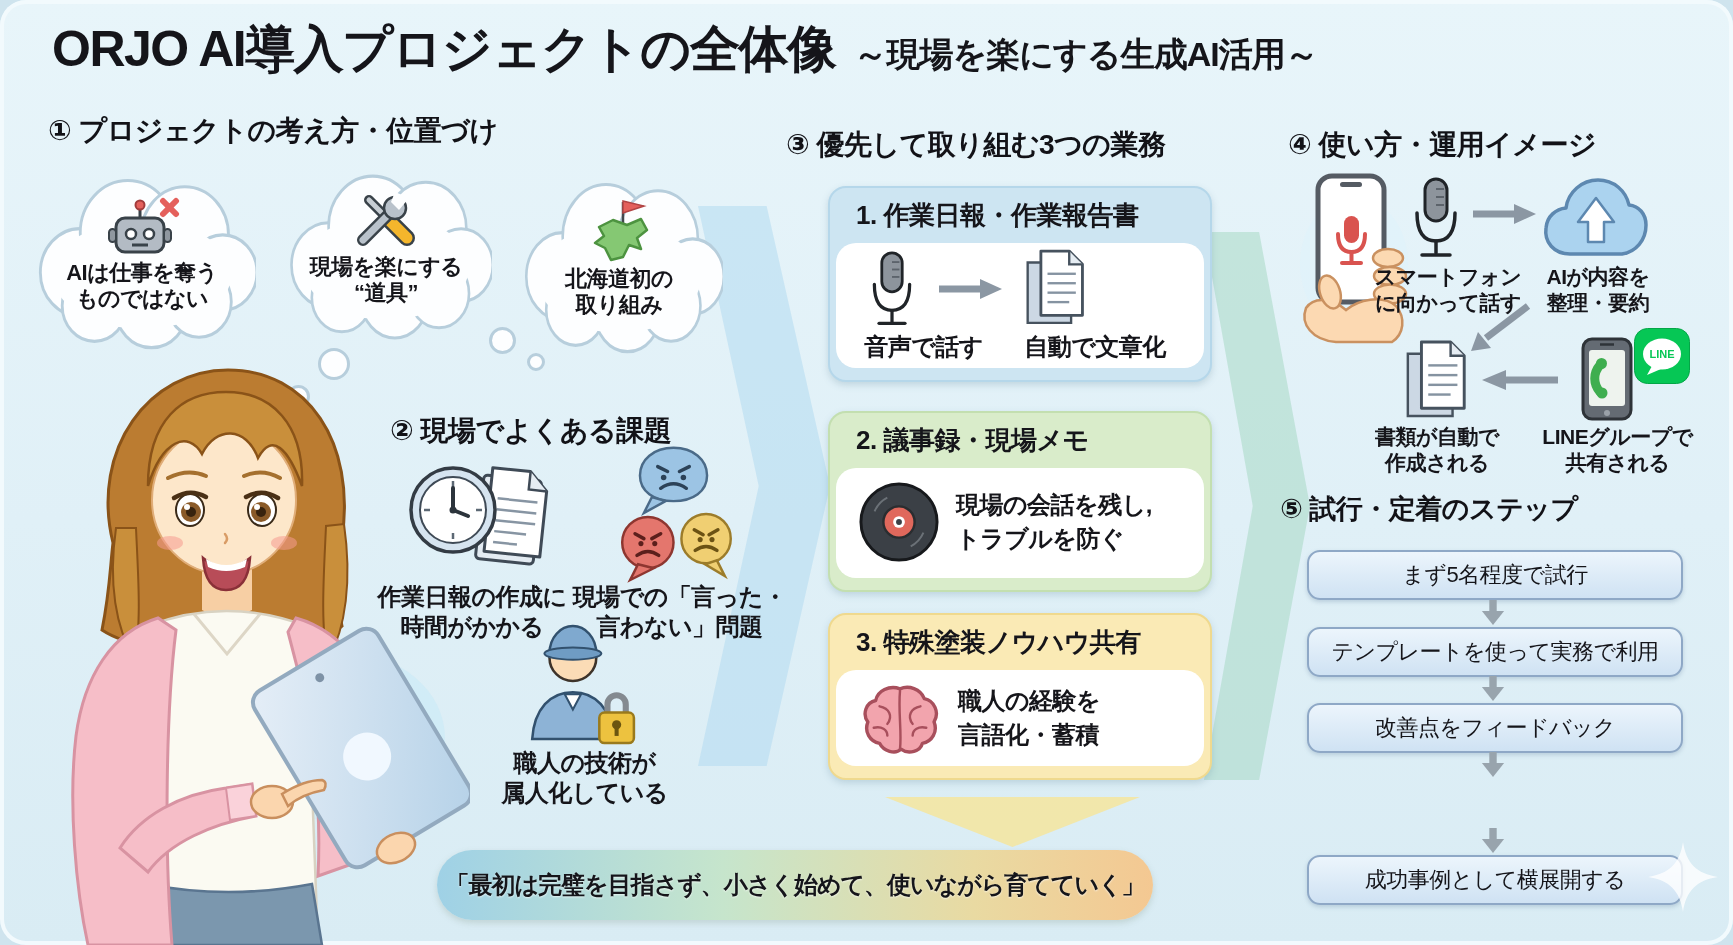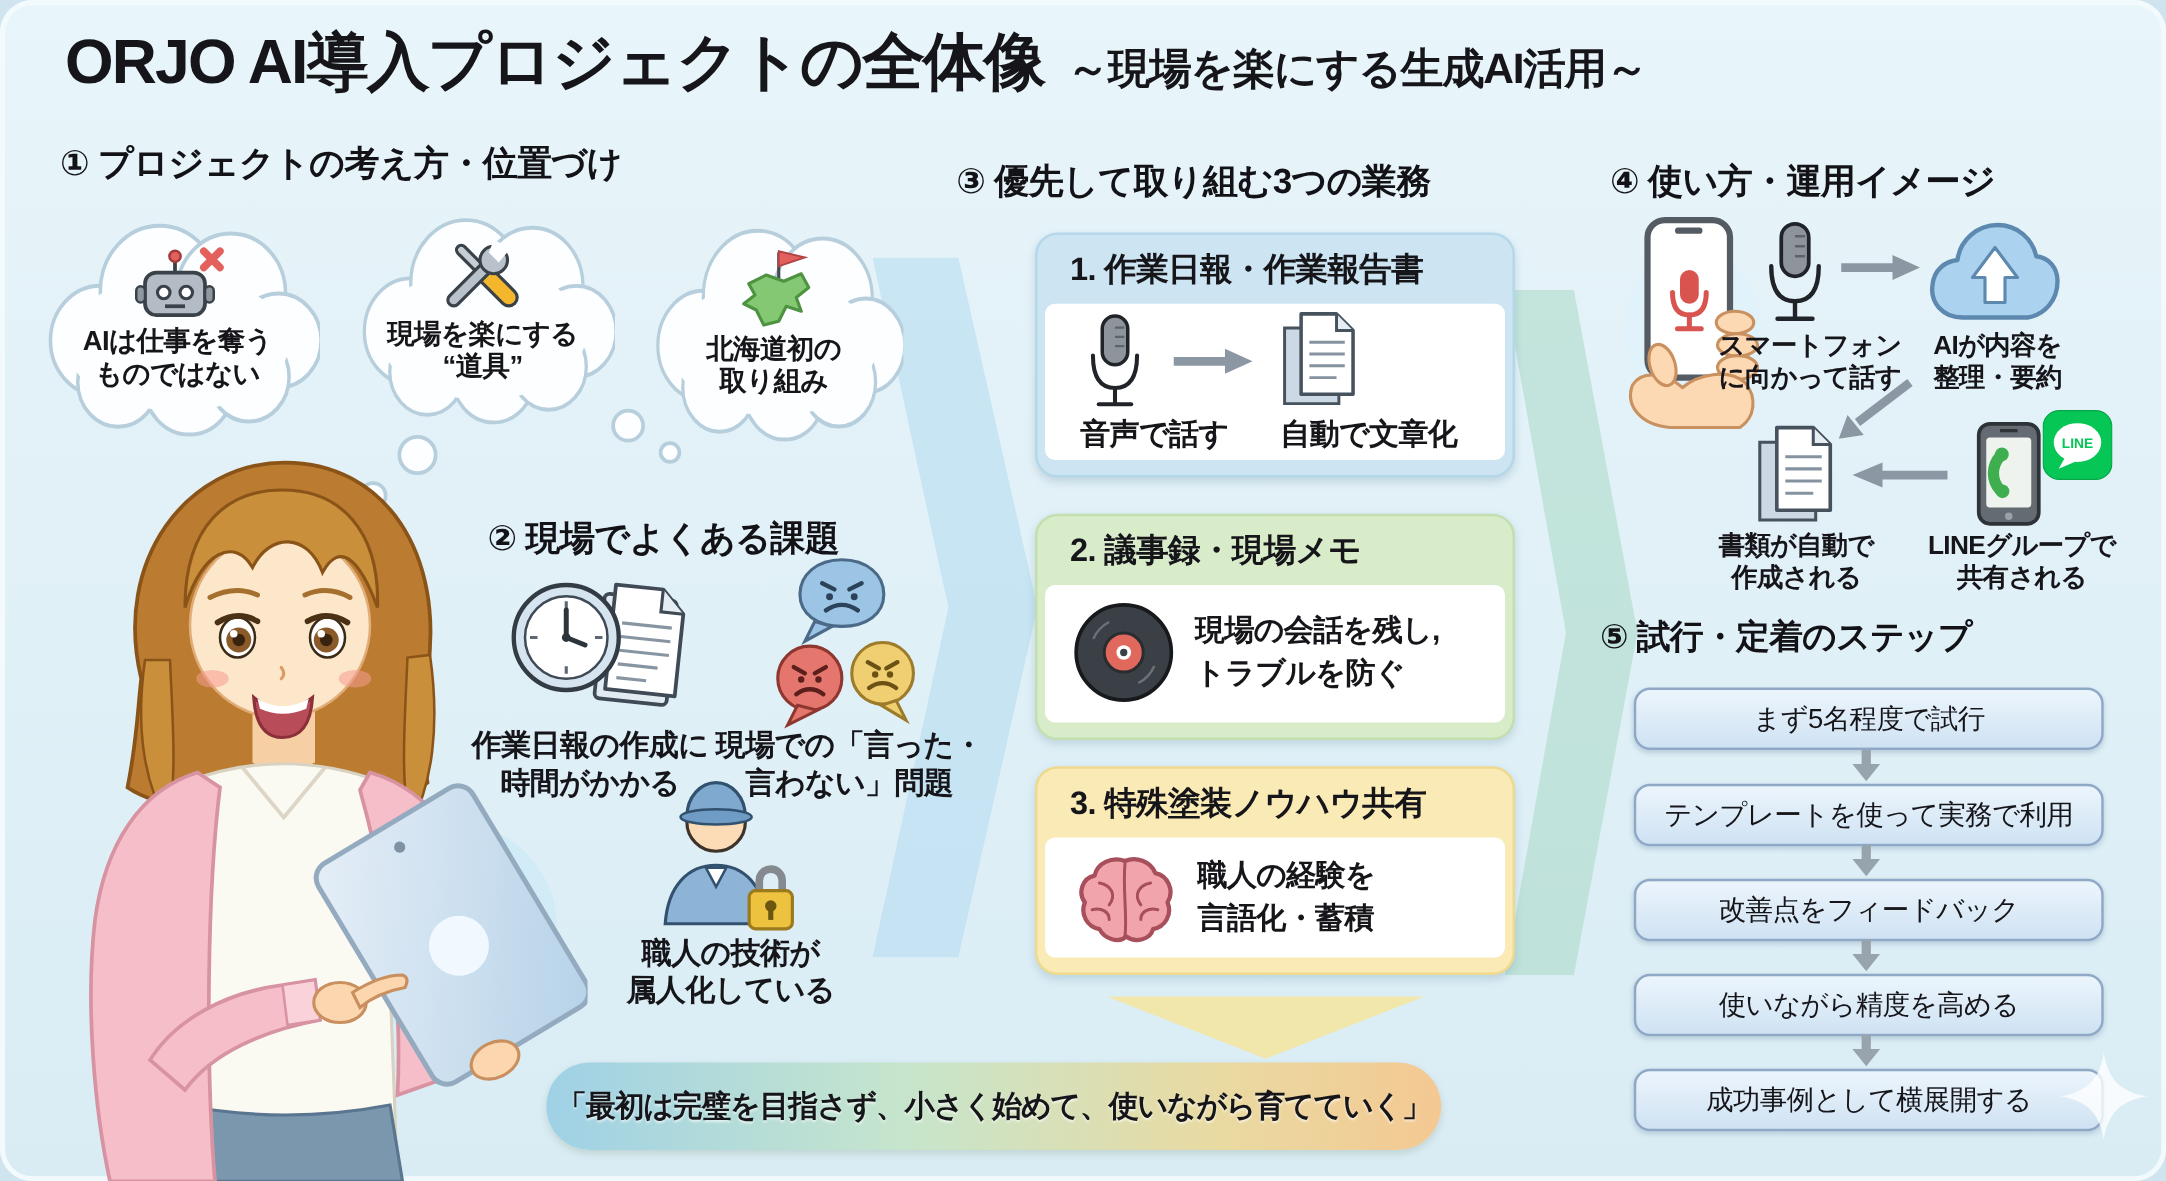--- a/index.html
+++ b/index.html
@@ -15,21 +15,21 @@
   .cloud svg.shape{position:absolute;left:0;top:0;}
   .cloud-inner{position:relative;display:flex;flex-direction:column;align-items:center;}
   .cloud-text{font-size:22px;font-weight:900;text-align:center;line-height:1.2;letter-spacing:-0.5px;}
   .puff{position:absolute;background:#fdfeff;border:3px solid #b7cedc;border-radius:50%;}
   .lbl{position:absolute;text-align:center;font-weight:900;line-height:1.24;letter-spacing:-0.5px;}
   .chev{position:absolute;clip-path:polygon(0 0,52% 0,100% 50%,52% 100%,0 100%,46% 50%);}
   #chevL{left:698px;top:206px;width:132px;height:560px;background:rgba(178,219,240,0.55);}
   #chevR{left:1204px;top:232px;width:106px;height:548px;background:rgba(168,217,196,0.55);}
   .card{position:absolute;left:828px;width:380px;border-radius:18px;box-shadow:0 3px 7px rgba(90,130,150,0.25);}
   .card-head{height:55px;display:flex;align-items:center;padding-left:26px;font-size:26px;font-weight:900;letter-spacing:-0.5px;border-radius:22px;}
-  .card-body{position:relative;background:#fff;border-radius:8px;margin:0 6px 6px 6px;}
+  .card-body{position:relative;background:#fff;border-radius:20px;margin:0 6px 6px 6px;}
   #card1{top:186px;height:192px;background:#cde5f2;border:2px solid #b5d7ea;}
   #card2{top:411px;height:177px;background:#d9ecca;border:2px solid #c3dfb0;}
   #card3{top:613px;height:163px;background:#faeab5;border:2px solid #efd98e;}
   #card1 .card-body{height:125px;}
   #card2 .card-body{height:110px;}
   #card3 .card-body{height:96px;}
   .card-lbl{position:absolute;font-size:24px;font-weight:900;text-align:center;letter-spacing:-0.5px;}
   .card-txt{position:absolute;font-size:24px;font-weight:900;line-height:1.4;letter-spacing:-0.5px;}
   #ytri{position:absolute;left:885px;top:797px;width:255px;height:50px;background:#f3e6a4;clip-path:polygon(0 0,100% 0,50% 100%);opacity:0.92;}
   #banner{position:absolute;left:437px;top:850px;width:716px;height:70px;border-radius:36px;display:flex;align-items:center;justify-content:center;font-size:24px;font-weight:900;letter-spacing:-1px;background:linear-gradient(90deg,#9fd1e6 0%,#c6e5cc 40%,#e9daa2 75%,#f4c892 100%);text-shadow:0 1px 2px rgba(255,255,255,0.7);box-shadow:0 3px 6px rgba(120,140,120,0.25);}
@@ -249,21 +249,21 @@
     <path d="M12,126 C14,96 30,80 52,80 C74,80 90,96 92,126 Z" fill="#8db3d6" stroke="#32516e" stroke-width="2.5"></path>
     <polygon points="44,82 52,97 60,82" fill="#fff" stroke="#32516e" stroke-width="2"></polygon>
     <path d="M86,102 L86,92 A9,9 0 0 1 104,92 L104,102" stroke="#848a90" stroke-width="6" fill="none"></path>
     <rect x="78" y="100" width="34" height="30" rx="5" fill="#edc23f" stroke="#9a7a1c" stroke-width="2.5"></rect>
     <circle cx="95" cy="112" r="4.5" fill="#6b5510"></circle>
       <rect x="93" y="114" width="4" height="9" fill="#6b5510"></rect>
   </svg>
   <div class="lbl ml" style="left:492px;top:748px;width:185px;font-size:24px;">職人の技術が
 属人化している</div>
 
-  <div class="h" style="left:765px;top:126px;font-size:28px;">③ 優先して取り組む3つの業務</div>
+  <div class="h" style="left:786px;top:126px;font-size:28px;">③ 優先して取り組む3つの業務</div>
 
   <div id="card1" class="card">
     <div class="card-head">1. 作業日報・作業報告書</div>
     <div class="card-body">
       <svg class="abs" style="left:30px;top:6px;" width="52" height="80" viewBox="0 0 56 86">
         <rect x="17" y="4" width="22" height="42" rx="11" fill="#8d949c" stroke="#202428" stroke-width="3"></rect>
         <g stroke="#5c636b" stroke-width="2">
             <line x1="28" y1="14" x2="36" y2="14"></line>
             <line x1="28" y1="22" x2="36" y2="22"></line>
             <line x1="28" y1="30" x2="36" y2="30"></line>
@@ -418,21 +418,20 @@
   <div class="lbl ml s4lbl" style="left:1352px;top:424px;width:170px;">書類が自動で
 作成される</div>
   <div class="lbl ml s4lbl" style="left:1525px;top:424px;width:185px;">LINEグループで
 共有される</div>
 
   <div class="h" style="left:1280px;top:491px;font-size:27px;">⑤ 試行・定着のステップ</div>
 
   <div class="pill" style="top:550px;">まず5名程度で試行</div>
   <div class="pill" style="top:627px;">テンプレートを使って実務で利用</div>
   <div class="pill" style="top:703px;">改善点をフィードバック</div>
-  <div class="pill" style="top:779px;">使いながら精度を高める</div>
   <div class="pill" style="top:855px;">成功事例として横展開する</div>
 
   <svg class="abs" style="left:1480px;top:600px;" width="26" height="25" viewBox="0 0 26 27">
       <line x1="13" y1="0" x2="13" y2="13" stroke="#98a4ad" stroke-width="8"></line>
       <polygon points="1,12 25,12 13,27" fill="#98a4ad"></polygon>
     </svg>
   <svg class="abs" style="left:1480px;top:676px;" width="26" height="25" viewBox="0 0 26 27">
       <line x1="13" y1="0" x2="13" y2="13" stroke="#98a4ad" stroke-width="8"></line>
       <polygon points="1,12 25,12 13,27" fill="#98a4ad"></polygon>
     </svg>

